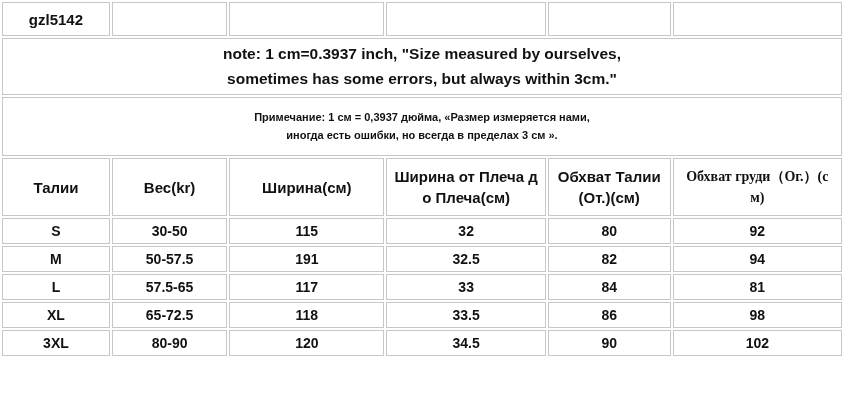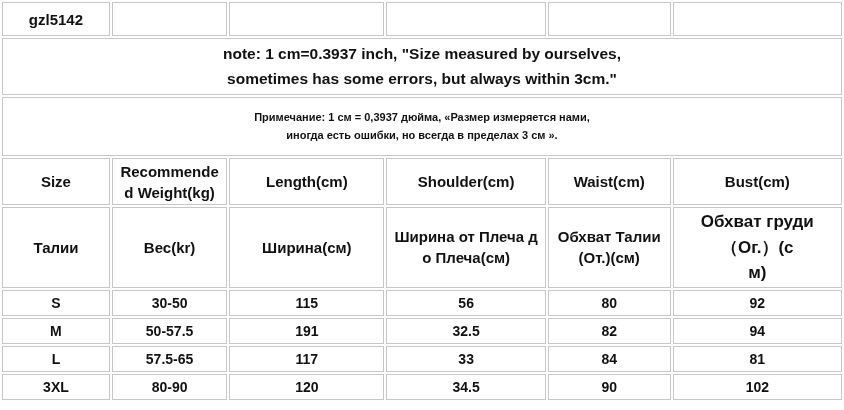--- a/index.html
+++ b/index.html
@@ -32,22 +32,22 @@
     padding: 1px 2px;
     overflow: hidden;
   }
   .r-top td      { height: 30px; font-size: 15px; }
   .r-note-en td  { height: 53px; font-size: 15.5px; line-height: 1.55; }
   .r-note-ru td  { height: 55px; font-size: 11px; line-height: 1.55; }
   .r-head-en td  { height: 43px; font-size: 15px; line-height: 1.4; }
   .r-head-ru td  { height: 54px; font-size: 15px; line-height: 1.4; }
   .r-data td     { height: 22px; font-size: 14px; }
   td.bust-ru-header {
-    font-family: Liberation Sans, sans-serif;
-    font-size: 17px;
+    font-family: Liberation Serif, serif;
+    font-size: 14px;
     line-height: 1.5;
   }
 </style>
 </head>
 <body>
 
 <div class="sheet">
   <table class="size-chart">
     <colgroup>
       <col style="width:13.0%">
@@ -71,47 +71,38 @@
     <tr class="r-note-en">
       <td colspan="6">note: 1 cm=0.3937 inch, "Size measured by ourselves,
 sometimes has some errors, but always within 3cm."</td>
     </tr>
 
     <tr class="r-note-ru">
       <td colspan="6">Примечание: 1 см = 0,3937 дюйма, «Размер измеряется нами,
 иногда есть ошибки, но всегда в пределах 3 см ».</td>
     </tr>
 
-    <tr class="r-head-en">
-      <td>Size</td>
-      <td>Recommende
-d Weight(kg)</td>
-      <td>Length(cm)</td>
-      <td>Shoulder(cm)</td>
-      <td>Waist(cm)</td>
-      <td>Bust(cm)</td>
-    </tr>
 
     <tr class="r-head-ru">
       <td>Талии</td>
       <td>Вес(kr)</td>
       <td>Ширина(см)</td>
       <td>Ширина от Плеча д
 о Плеча(см)</td>
       <td>Обхват Талии
 (От.)(см)</td>
       <td class="bust-ru-header">Обхват груди（Ог.）(с
 м)</td>
     </tr>
 
     <tr class="r-data">
       <td>S</td>
       <td>30-50</td>
       <td>115</td>
-      <td>56</td>
+      <td>32</td>
       <td>80</td>
       <td>92</td>
     </tr>
 
     <tr class="r-data">
       <td>M</td>
       <td>50-57.5</td>
       <td>191</td>
       <td>32.5</td>
       <td>82</td>
@@ -120,20 +111,28 @@
 
     <tr class="r-data">
       <td>L</td>
       <td>57.5-65</td>
       <td>117</td>
       <td>33</td>
       <td>84</td>
       <td>81</td>
     </tr>
 
+    <tr class="r-data">
+      <td>XL</td>
+      <td>65-72.5</td>
+      <td>118</td>
+      <td>33.5</td>
+      <td>86</td>
+      <td>98</td>
+    </tr>
 
 
     <tr class="r-data">
       <td>3XL</td>
       <td>80-90</td>
       <td>120</td>
       <td>34.5</td>
       <td>90</td>
       <td>102</td>
     </tr>

